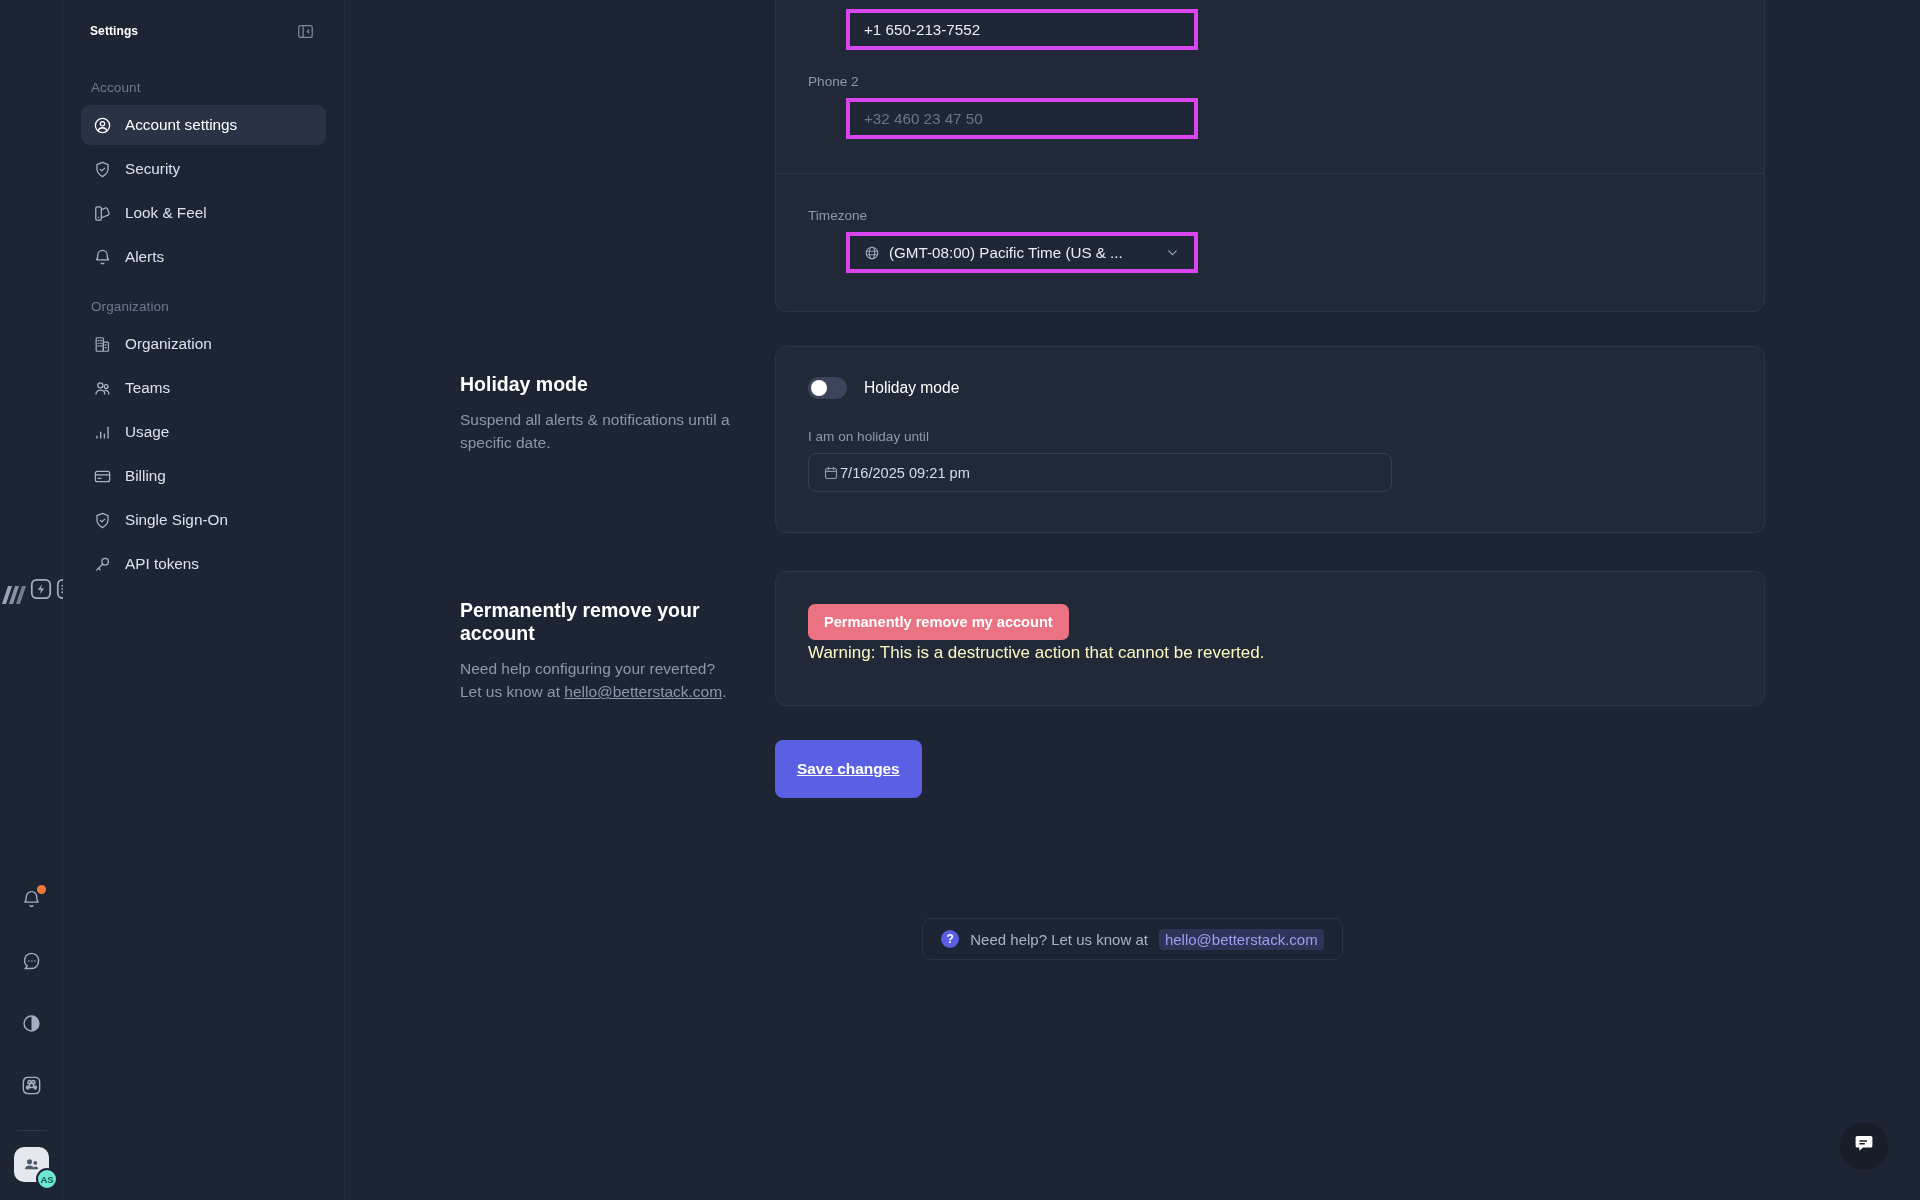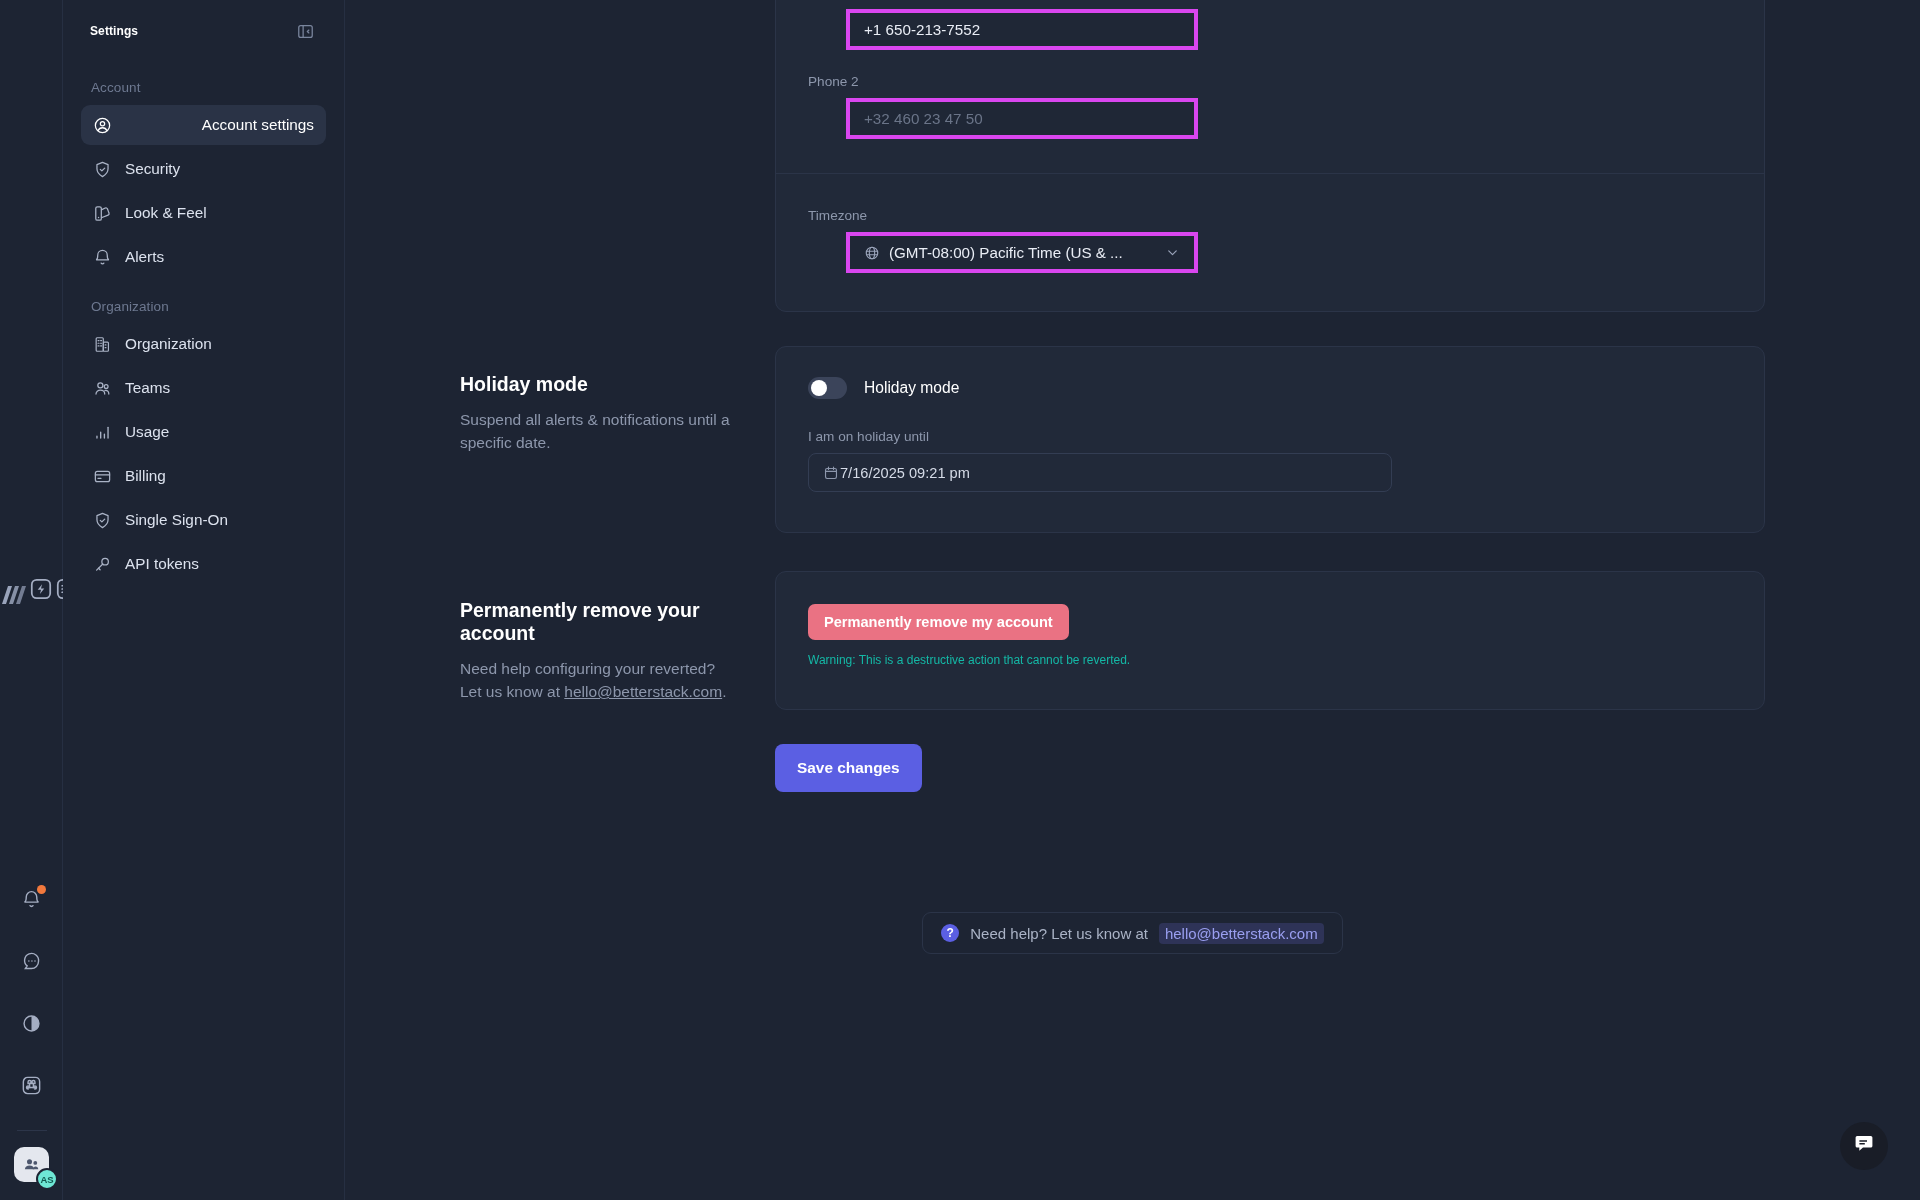--- a/index.html
+++ b/index.html
@@ -73,21 +73,21 @@
     justify-content:center; color:#7a869e; }
   .side-section {
     font-size: 13.5px; color: #6d7890; padding: 18px 10px 10px 10px; letter-spacing: .1px;
   }
   .nav-item {
     display: flex; align-items: center; gap: 13px;
     height: 40px; padding: 0 12px; border-radius: 9px;
     color: #dce2ee; font-size: 15.3px; margin-bottom: 4px;
   }
   .nav-item .ico { color: #aab3c6; display:flex; align-items:center; }
-  .nav-item.active { background: #2a3346; color: #ffffff; justify-content: space-between; }
+  .nav-item.active { background: #2a3346; color: #ffffff; }
   .nav-item.active .ico { color: #ffffff; }
 
   
   .main { flex: 1; height: 1200px; position: relative; overflow: hidden; }
   .content { position: relative; width: 100%; }
 
   .row { display: flex; }
   .row-left { width: 430px; flex: 0 0 430px; padding-right: 40px; padding-left: 115px; }
   .row-right { flex: 1; padding-right: 155px; }
 
@@ -139,27 +139,27 @@
     font-size: 14.6px; color: #d5dbe7;
   }
   .date-input .cal { color: #8d97ac; display:flex; }
 
   .danger-btn {
     display: inline-flex; align-items: center;
     height: 36px; padding: 0 16px;
     background: #ea7283; border-radius: 7px;
     color: #ffffff; font-size: 14.6px; font-weight: 600;
   }
-  .warn-text { font-size: 12px; color: #14b8a6; margin-top: 13px; }
+  .warn-text { font-size: 17px; color: #fef9c3; margin-top: 3px; }
 
   .save-btn {
     display: inline-flex; align-items: center; justify-content: center;
-    height: 48px; padding: 0 22px;
+    height: 58px; padding: 0 22px;
     background: #5b5fe3; border-radius: 8px;
-    color: #ffffff; font-size: 15.4px; font-weight: 600;
+    color: #ffffff; font-size: 15.4px; font-weight: 600; text-decoration: underline;
   }
 
   .help-bar {
     display: inline-flex; align-items: center; gap: 11px;
     height: 42px; padding: 0 18px;
     border: 1px solid #2b3448; border-radius: 9px;
     font-size: 15px; color: #aab3c6;
   }
   .help-ico {
     width: 18px; height: 18px; border-radius: 50%;

